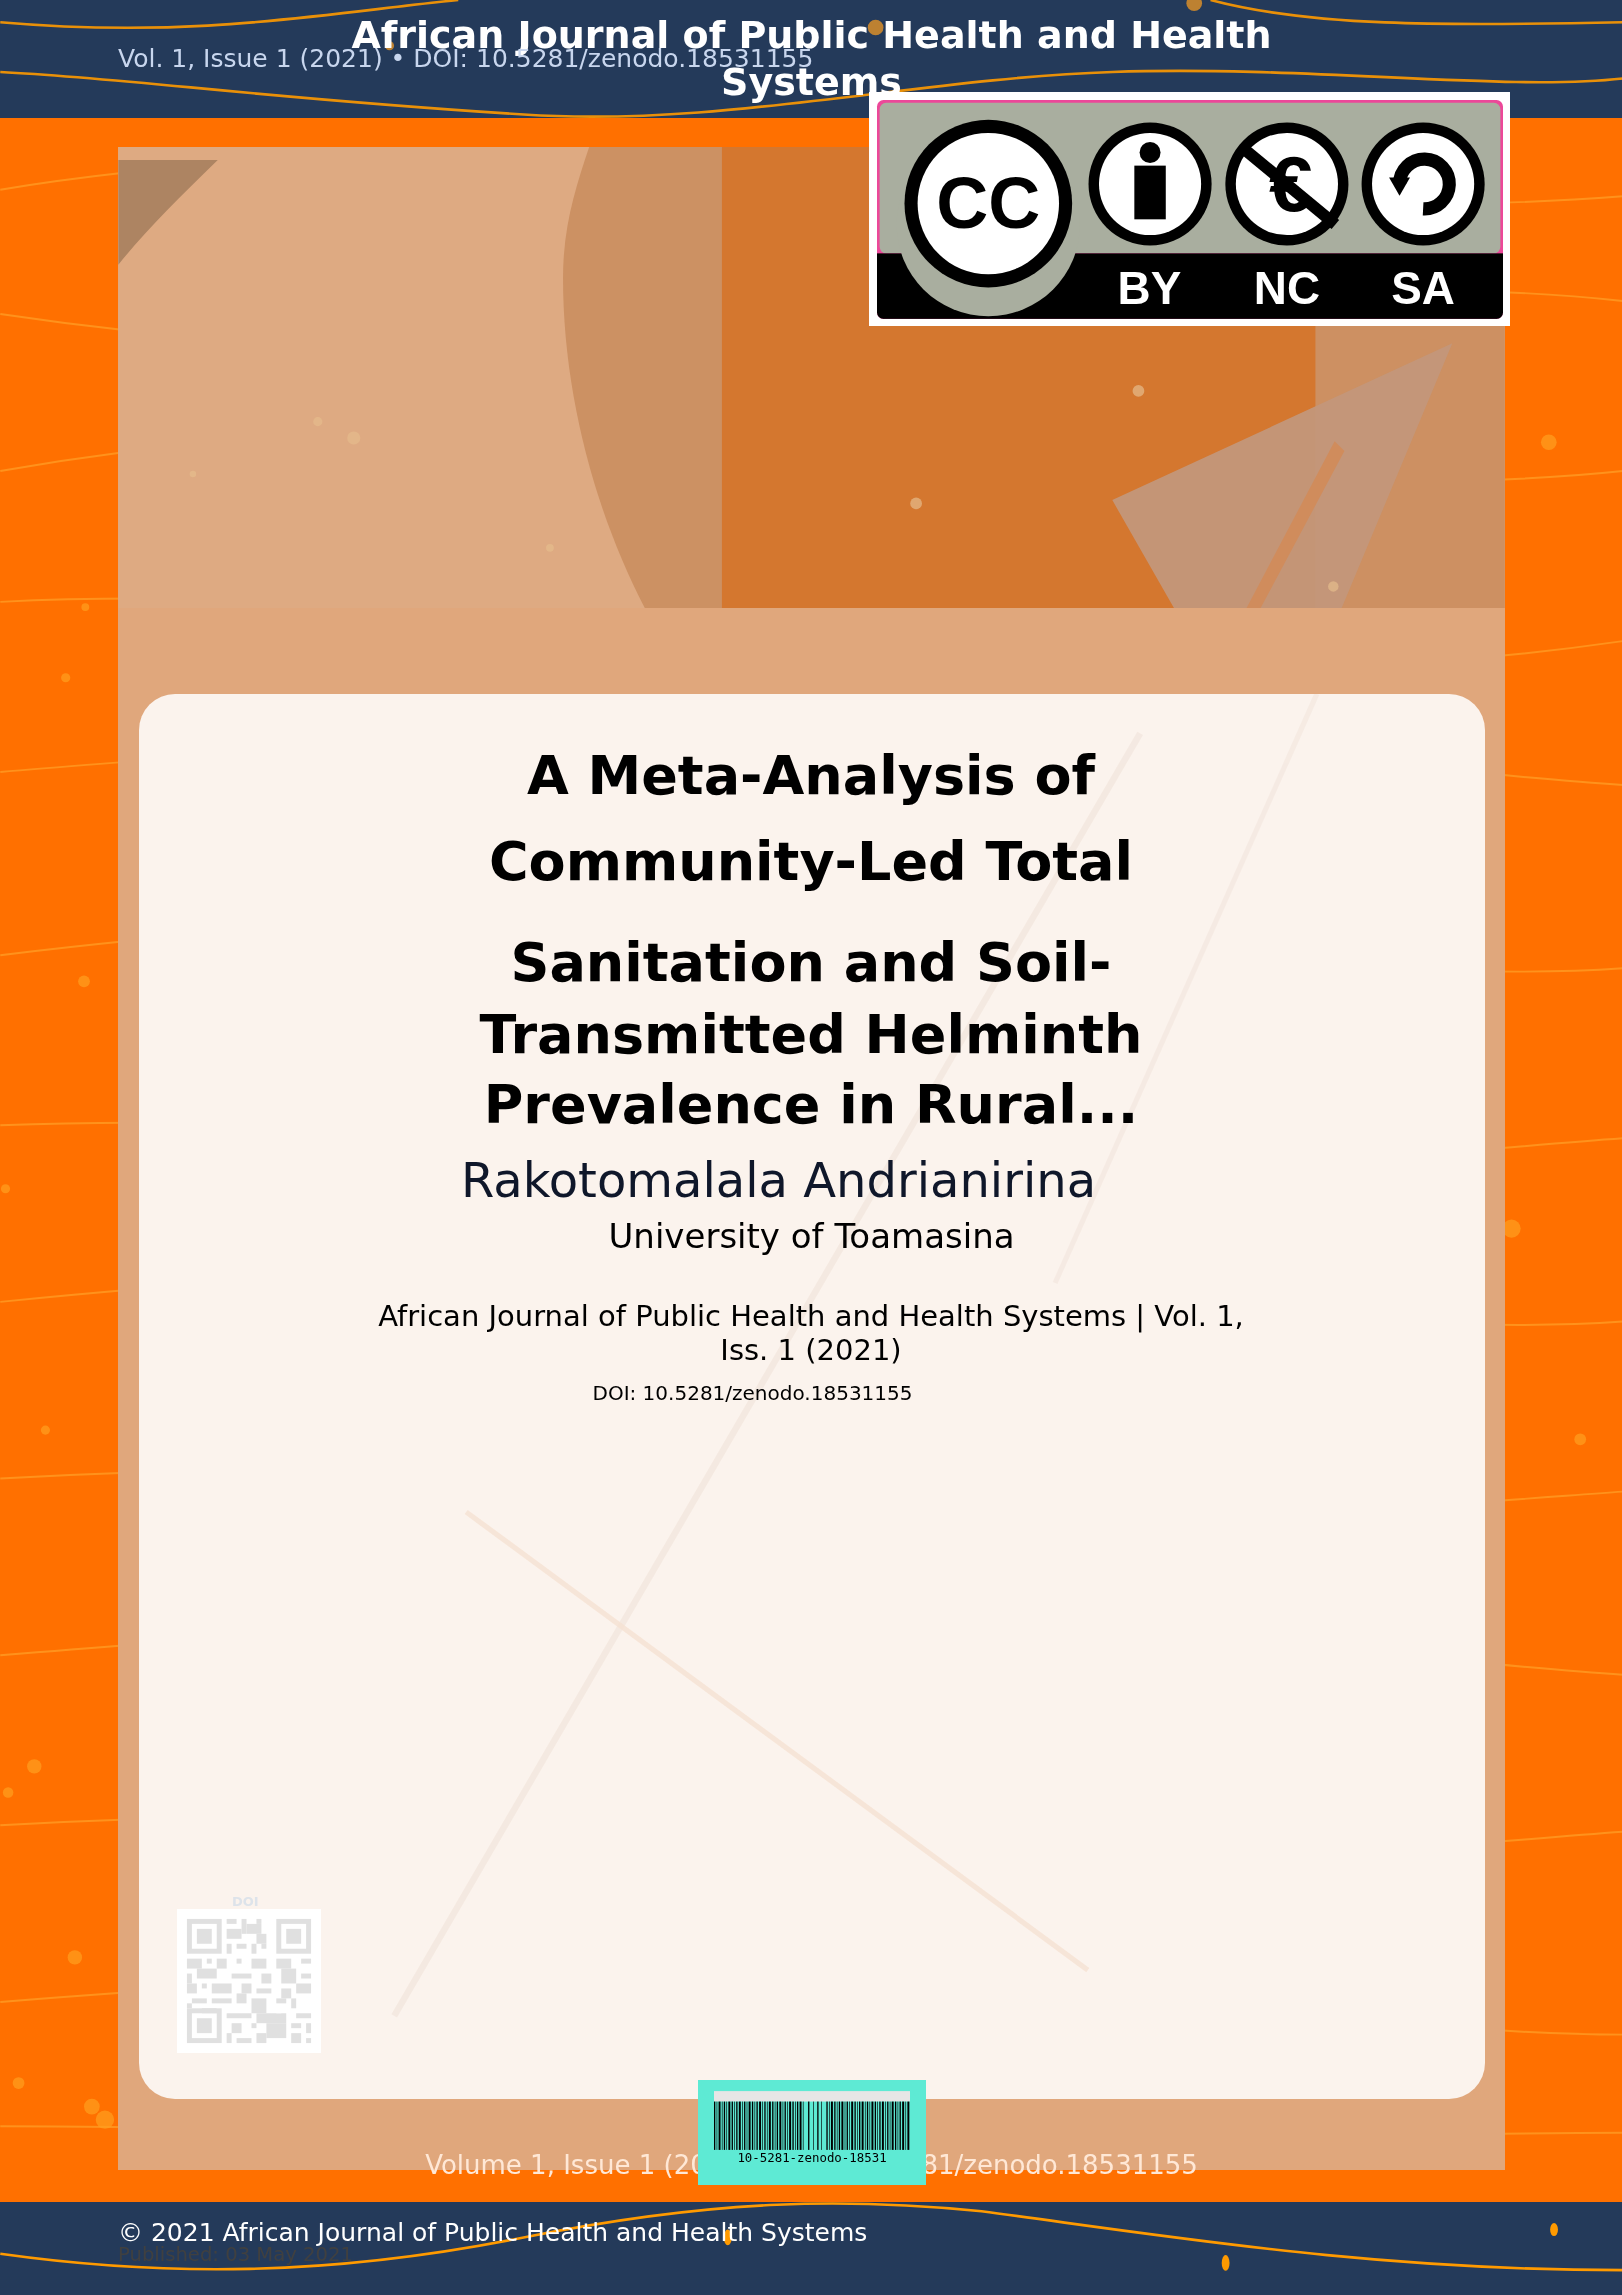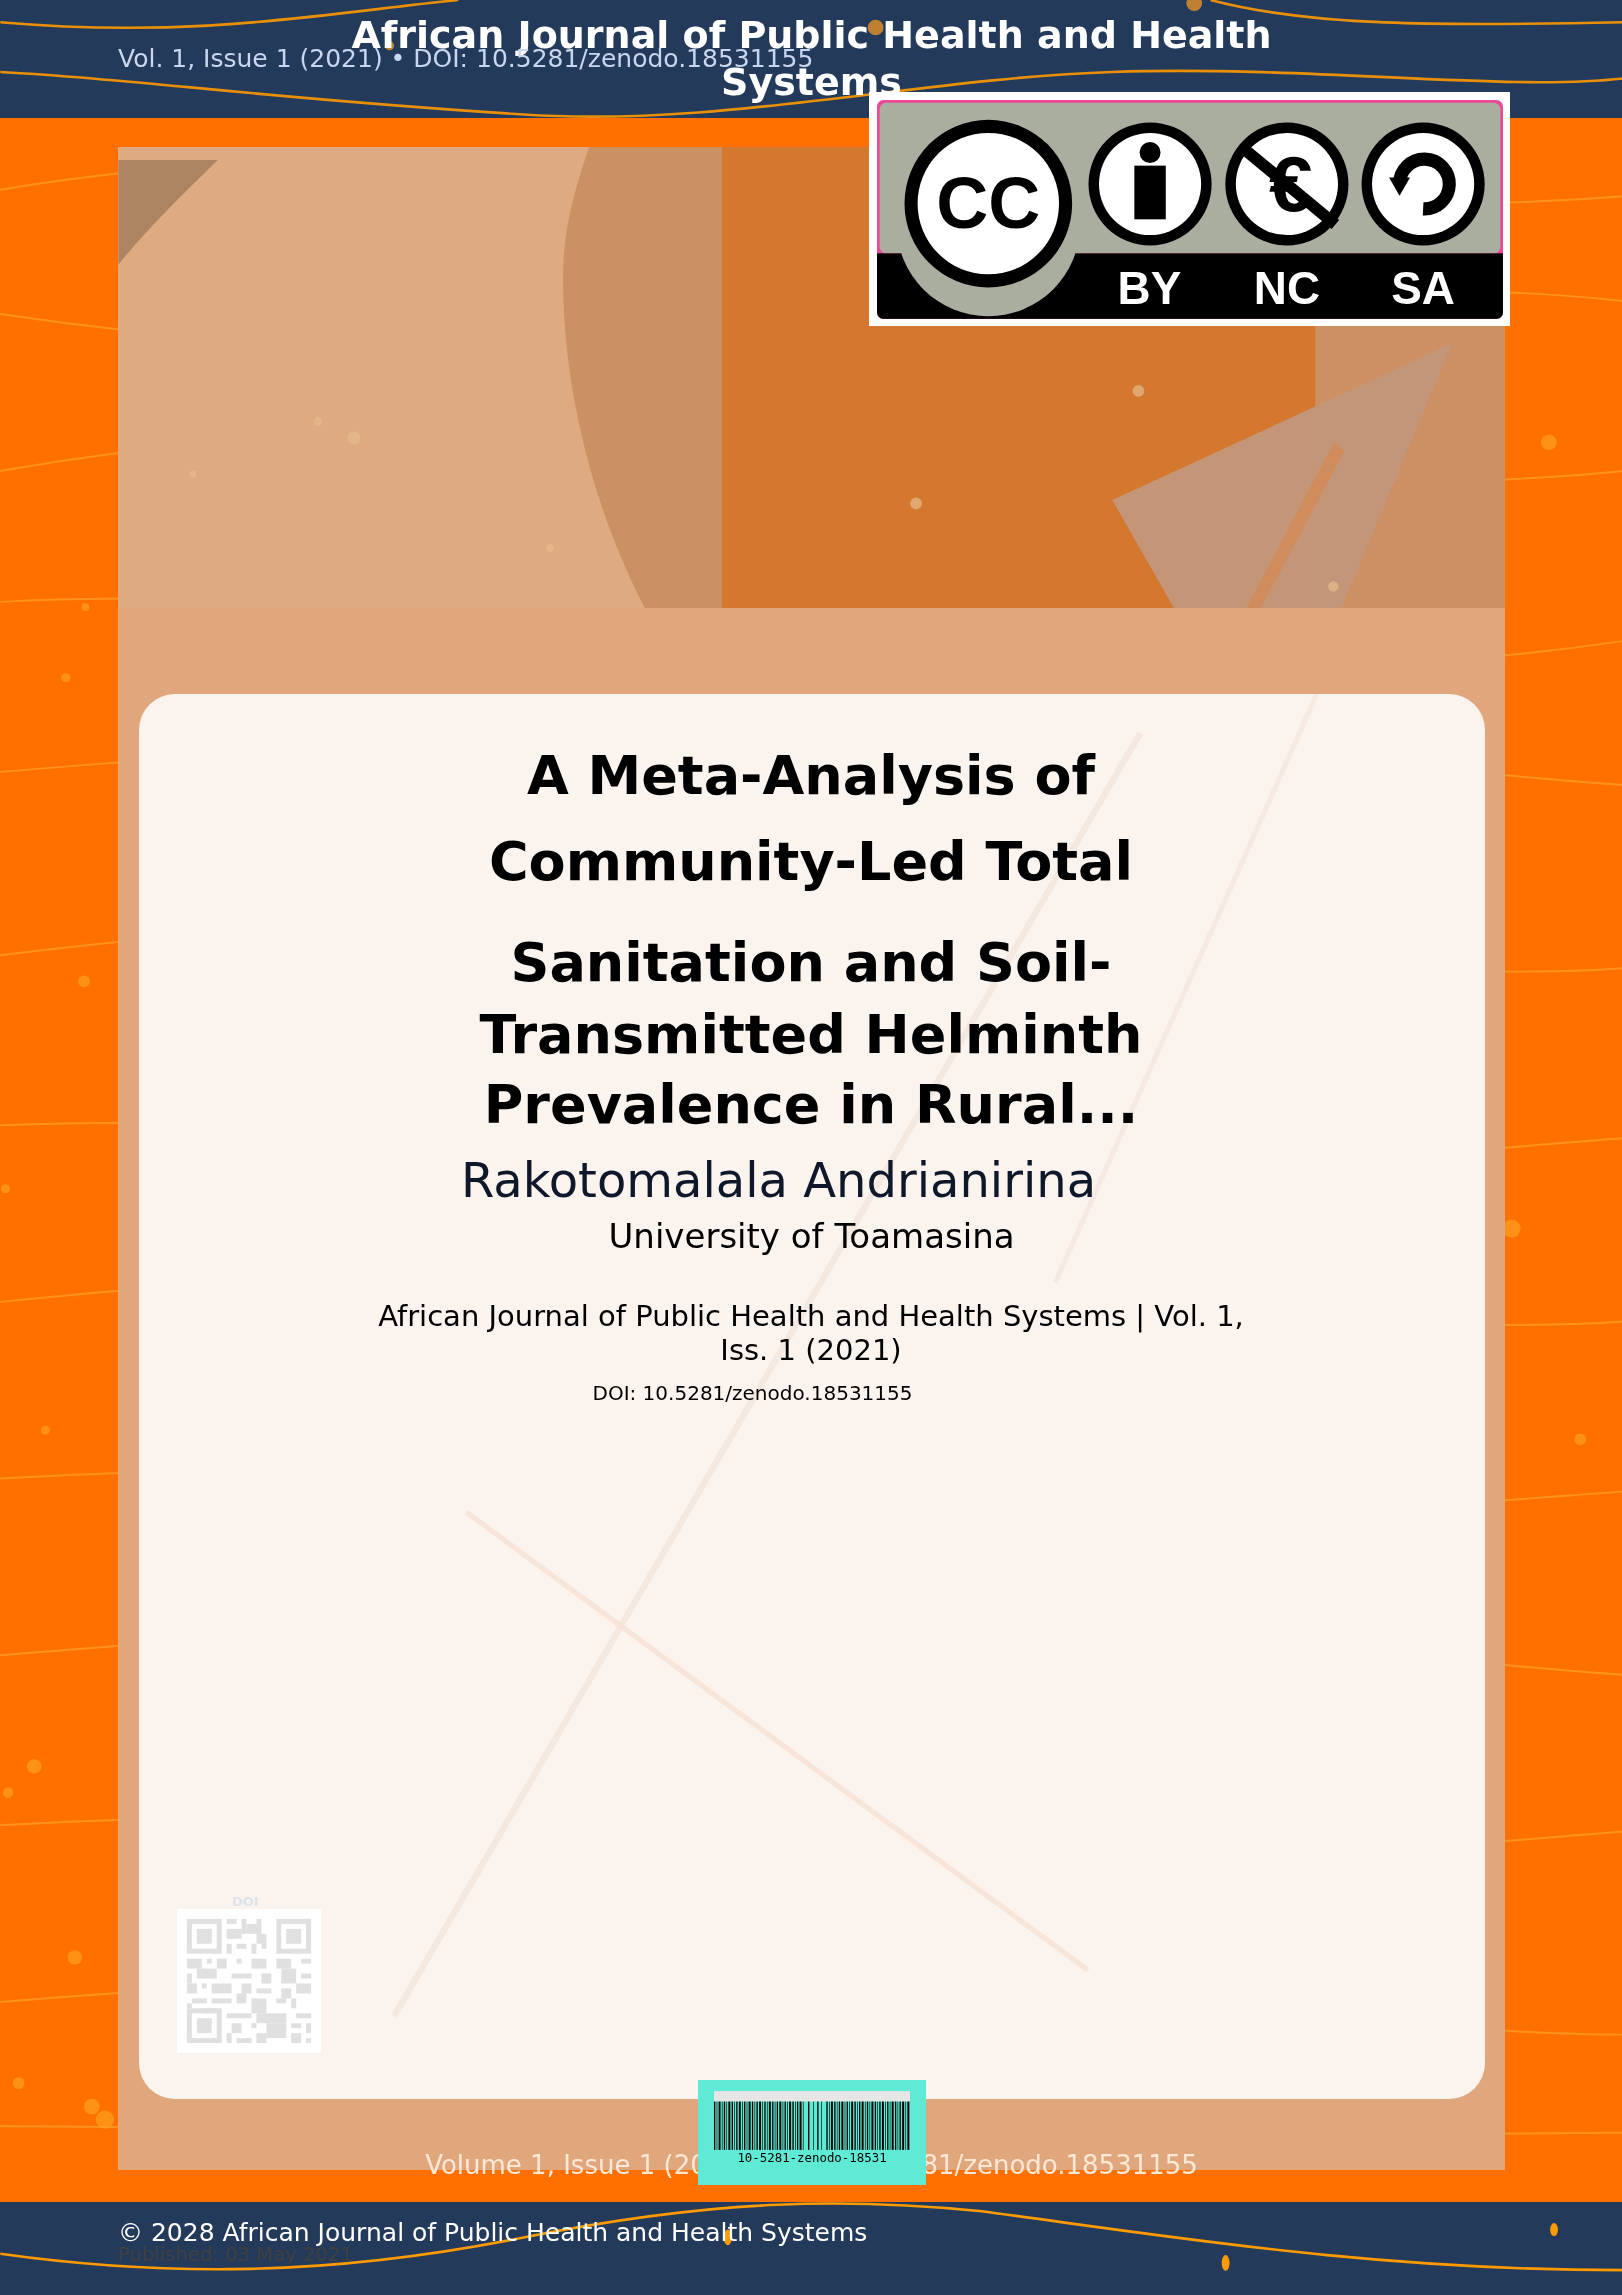--- a/index.html
+++ b/index.html
@@ -315,15 +315,15 @@
         <rect x="281" y="16" width="1" height="74"></rect>
         <rect x="284" y="16" width="2" height="74"></rect>
         <rect x="288" y="16" width="3" height="74"></rect>
         <rect x="293" y="16" width="1" height="74"></rect>
         <rect x="296" y="16" width="3" height="74"></rect>
     </g>
   </svg>
   <div class="abs" id="barcode-text">10-5281-zenodo-18531</div>
 </div>
 
-<div class="abs" id="copyright">© 2028 African Journal of Public Health and Health Systems</div>
+<div class="abs" id="copyright">© 2021 African Journal of Public Health and Health Systems</div>
 <div class="abs" id="published">Published: 03 May 2021</div>
 
 
 </body></html>

